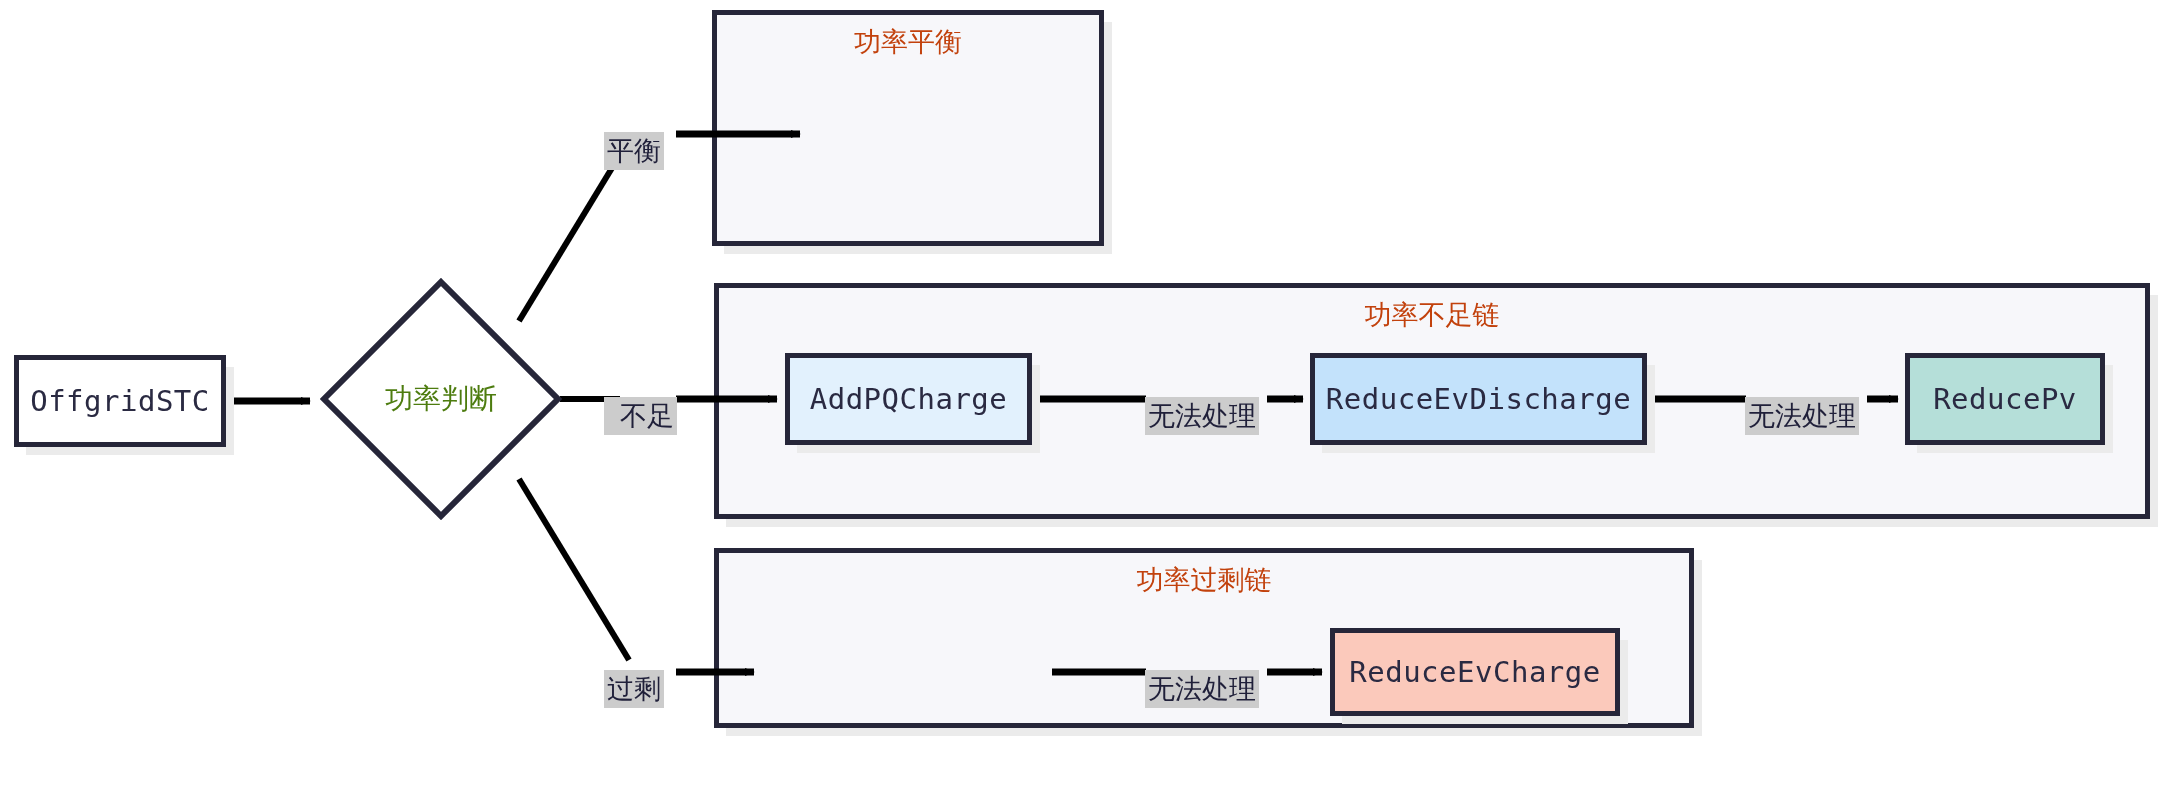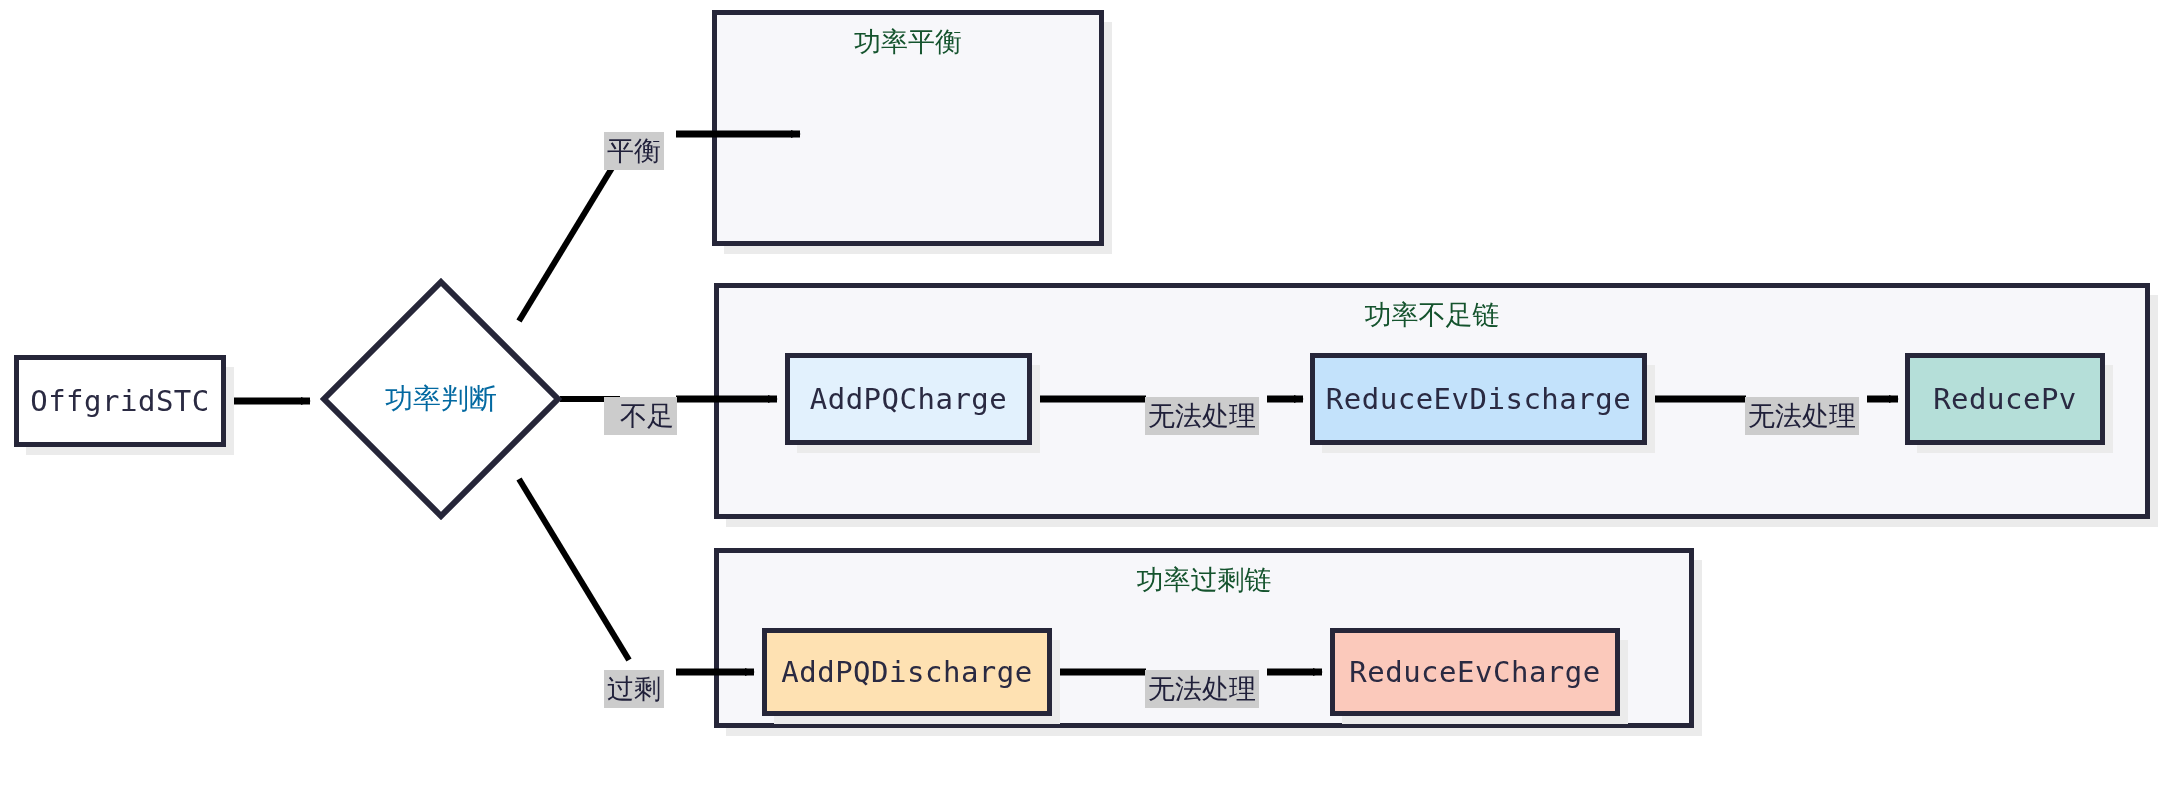--- a/index.html
+++ b/index.html
@@ -7,21 +7,21 @@
        font-family:"DejaVu Sans","Liberation Sans",sans-serif;}
   #stage{position:relative;width:2164px;height:802px;background:#ffffff;}
 
   svg.layer{position:absolute;left:0;top:0;width:2164px;height:802px;pointer-events:none;}
 
   
   .subgraph{position:absolute;box-sizing:border-box;
             background:#f7f7fa;border:5px solid #262639;
             box-shadow:10px 10px 0 -2px #ebebeb;}
   .sg-title{position:absolute;left:0;right:0;text-align:center;
-            color:#14532d;font-size:27px;line-height:34px;
+            color:#c2410c;font-size:27px;line-height:34px;
             font-family:"DejaVu Sans","Liberation Sans",sans-serif;}
 
   
   .node{position:absolute;box-sizing:border-box;
         border:5px solid #262639;
         display:flex;align-items:center;justify-content:center;
         color:#2a2a42;font-size:29px;letter-spacing:0.5px;
         font-family:"DejaVu Sans Mono","Liberation Mono",monospace;
         box-shadow:10px 10px 0 -2px #ebebeb;}
 
@@ -30,21 +30,21 @@
   .n-blue    {background:#c3e2fb;}
   .n-teal    {background:#b5dfd9;}
   .n-orange  {background:#fee1b2;}
   .n-pink    {background:#fbc9bb;}
 
   
   .diamond{position:absolute;}
   .diamond .dshape{position:absolute;left:0;top:0;width:100%;height:100%;}
   .diamond .dlabel{position:absolute;left:0;top:0;width:100%;height:100%;
                    display:flex;align-items:center;justify-content:center;
-                   color:#0369a1;font-size:28px;
+                   color:#4d7c0f;font-size:28px;
                    font-family:"DejaVu Sans","Liberation Sans",sans-serif;}
 
   
   .elabel{position:absolute;background:#cccccc;color:#20203a;
           font-size:27px;line-height:34px;padding:2px 3px;
           white-space:nowrap;
           font-family:"DejaVu Sans","Liberation Sans",sans-serif;margin-top:16px;}
 </style>
 </head>
 <body>
@@ -101,21 +101,20 @@
     <div class="dlabel">功率判断</div>
   </div>
 
 
   <div class="node n-blue" style="left:1310px;top:353px;width:337px;height:92px;">ReduceEvDischarge</div>
 
   <div class="node n-lightblue" style="left:785px;top:353px;width:247px;height:92px;">AddPQCharge</div>
 
   <div class="node n-teal" style="left:1905px;top:353px;width:200px;height:92px;">ReducePv</div>
 
-  <div class="node n-orange" style="left:762px;top:628px;width:290px;height:88px;">AddPQDischarge</div>
 
   <div class="node n-pink" style="left:1330px;top:628px;width:290px;height:88px;">ReduceEvCharge</div>
 
   <div class="elabel" style="left:604px;top:116px;">平衡</div>
 
   <div class="elabel" style="left:604px;top:381px;padding-left:16px;">不足</div>
 
   <div class="elabel" style="left:604px;top:654px;">过剩</div>
 
   <div class="elabel" style="left:1145px;top:381px;">无法处理</div>

